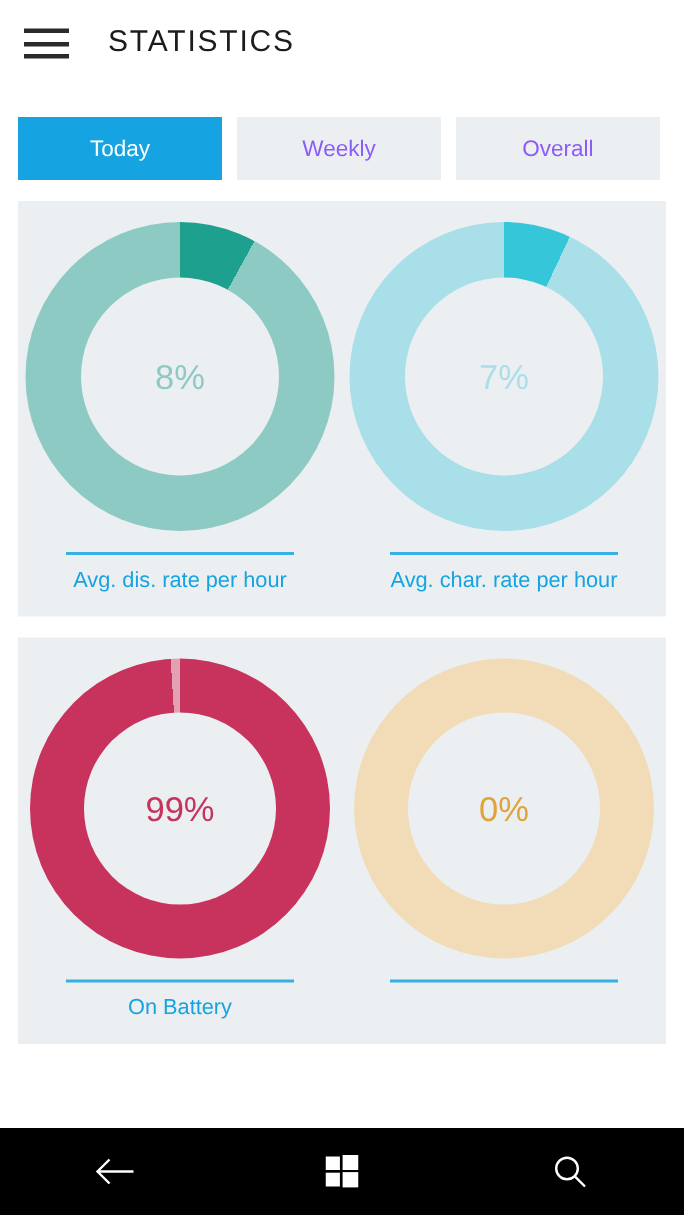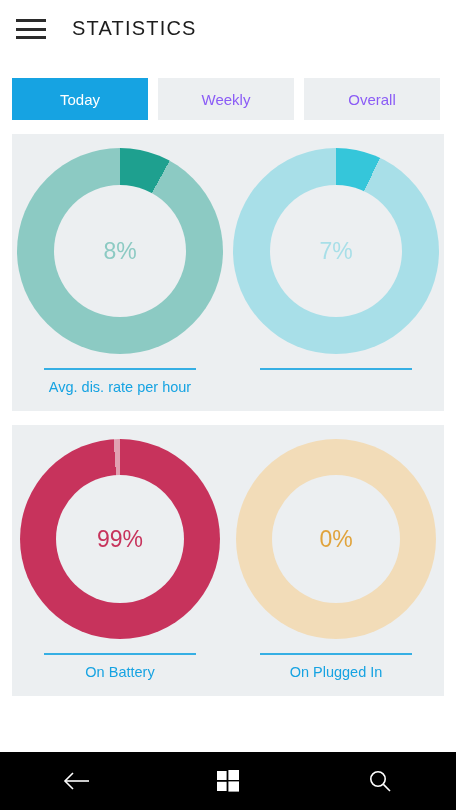--- a/index.html
+++ b/index.html
@@ -198,20 +198,21 @@
       <div class="cell-label">Avg. dis. rate per hour</div>
     </div>
     <div class="gauge-cell">
       <div class="donut-wrap">
         <div class="donut" id="donut-0-1" style="background: conic-gradient(rgb(53, 198, 218) 0deg, rgb(53, 198, 218) 25.2deg, rgb(168, 223, 232) 25.2deg, rgb(168, 223, 232) 360deg);"></div>
         <div class="donut-hole">
           <div class="donut-value" id="val-0-1" style="color: rgb(168, 223, 232);">7%</div>
         </div>
       </div>
       <div class="cell-rule"></div>
+      <div class="cell-label">Avg. char. rate per hour</div>
     </div>
   </div>
 
   <div class="panel small">
     <div class="gauge-cell">
       <div class="donut-wrap">
         <div class="donut" id="donut-1-0" style="background: conic-gradient(rgb(199, 51, 92) 0deg, rgb(199, 51, 92) 356.4deg, rgb(225, 161, 178) 356.4deg, rgb(225, 161, 178) 360deg);"></div>
         <div class="donut-hole">
           <div class="donut-value" id="val-1-0" style="color: rgb(199, 51, 92);">99%</div>
         </div>
@@ -220,21 +221,20 @@
       <div class="cell-label">On Battery</div>
     </div>
     <div class="gauge-cell">
       <div class="donut-wrap">
         <div class="donut" id="donut-1-1" style="background: conic-gradient(rgb(232, 168, 56) 0deg, rgb(232, 168, 56) 0deg, rgb(242, 220, 184) 0deg, rgb(242, 220, 184) 360deg);"></div>
         <div class="donut-hole">
           <div class="donut-value" id="val-1-1" style="color: rgb(224, 163, 60);">0%</div>
         </div>
       </div>
       <div class="cell-rule"></div>
-      <div class="cell-label">On Plugged In</div>
     </div>
   </div>
 
   <div class="spacer-strip"></div>
 
   <div class="navbar">
     <div class="nav-btn">
       <svg width="28" height="20" viewBox="0 0 28 20">
         <path d="M27 10 H3" stroke="#ffffff" stroke-width="1.6" fill="none"></path>
         <path d="M11 2 L3 10 L11 18" stroke="#ffffff" stroke-width="1.6" fill="none"></path>

